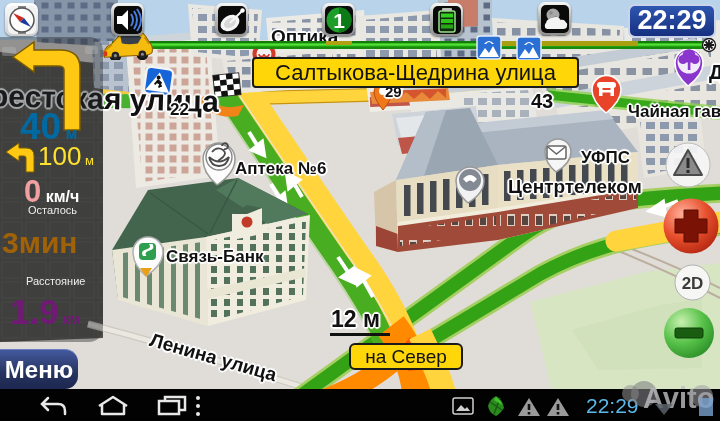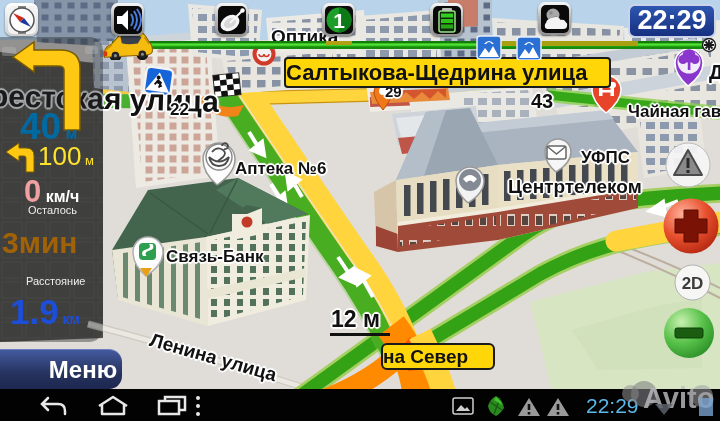--- a/index.html
+++ b/index.html
@@ -2,21 +2,21 @@
 <html><head>
 <meta charset="utf-8">
 <style>
 html,body{margin:0;padding:0;background:#000;}
 .screen{position:relative;width:720px;height:421px;overflow:hidden;
   font-family:"Liberation Sans",sans-serif;background:#dfdcd7;}
 .map{position:absolute;left:0;top:0;}
 .lbl{position:absolute;font-weight:bold;color:#111;white-space:nowrap;line-height:1;
   text-shadow:-1px -1px 0 #fff,1px -1px 0 #fff,-1px 1px 0 #fff,1px 1px 0 #fff,0 -2px 1px #fff,0 2px 1px #fff,-2px 0 1px #fff,2px 0 1px #fff;}
 .ybox{position:absolute;background:#ffd608;border:2px solid #1a1a1a;border-radius:4px;
-  color:#111;font-weight:bold;box-sizing:border-box;margin-left:32px;}
+  color:#111;font-weight:normal;text-align:center;box-sizing:border-box;}
 .icon{position:absolute;width:33px;height:33px;border-radius:7px;
   background:linear-gradient(180deg,#f8f8f8,#b8b8b8 45%,#909090);
   box-shadow:0 1px 2px rgba(0,0,0,.5);}
 </style>
 </head>
 <body>
 <div class="screen">
 <svg class="map" width="720" height="421" viewBox="0 0 720 421">
 <defs>
 <pattern id="winBlue" width="15" height="13" patternUnits="userSpaceOnUse">
@@ -441,23 +441,23 @@
 <div style="position:absolute;left:38px;top:141px;color:#ffe32b;font-weight:normal;font-size:26px;">100<span style="font-size:13px;"> м</span></div>
 
 <div style="position:absolute;left:24px;top:174px;color:#f0a0a0;font-weight:bold;font-size:31px;">0<span style="color:#fff;font-size:16px;"> км/ч</span></div>
 
 <div style="position:absolute;left:28px;top:204px;color:#eee;font-size:11px;">Осталось</div>
 
 <div style="position:absolute;left:2px;top:226px;color:#a16207;font-weight:bold;font-size:30px;">3мин</div>
 
 <div style="position:absolute;left:26px;top:275px;color:#eee;font-size:11px;">Расстояние</div>
 
-<div style="position:absolute;left:10px;top:292px;color:#1d4ed8;font-weight:bold;font-size:35px;text-align:right;">1.9<span style="font-size:14px;"> км</span></div>
-
-<div style="position:absolute;left:0;top:349px;width:78px;height:39px;border-radius:0 13px 13px 0;background:linear-gradient(180deg,#44599e,#26335f 60%,#1d2750);border-top:1px solid #6b7fc0;display:flex;align-items:center;justify-content:center;color:#fff;font-weight:bold;font-size:24px;padding-left:44px;">Меню</div>
+<div style="position:absolute;left:10px;top:292px;color:#701a75;font-weight:bold;font-size:35px;text-align:right;">1.9<span style="font-size:14px;"> км</span></div>
+
+<div style="position:absolute;left:0;top:349px;width:78px;height:39px;border-radius:0 13px 13px 0;background:linear-gradient(180deg,#44599e,#26335f 60%,#1d2750);border-top:1px solid #6b7fc0;display:flex;align-items:center;justify-content:center;color:#fff;font-weight:bold;font-size:24px;">Меню</div>
 
 <div class="icon" style="left:5px;top:3px;background:linear-gradient(180deg,#fff,#cfcfcf);">
 <svg style="position:absolute;left:2.5px;top:2.5px;" width="28" height="28" viewBox="0 0 28 28">
 <rect x="0" y="0" width="28" height="28" rx="5" fill="#f2f2f2"></rect>
 <rect x="10" y="0" width="8" height="3" fill="#888"></rect>
         <rect x="10" y="25" width="8" height="3" fill="#888"></rect>
 <circle cx="14" cy="14" r="12" fill="#fdfdfd" stroke="#555" stroke-width="1.5"></circle>
 <polygon points="5,7 16,12 12,16" fill="#d22a1a"></polygon>
 <polygon points="23,21 16,12 12,16" fill="#1a3a9e"></polygon>
 </svg>

